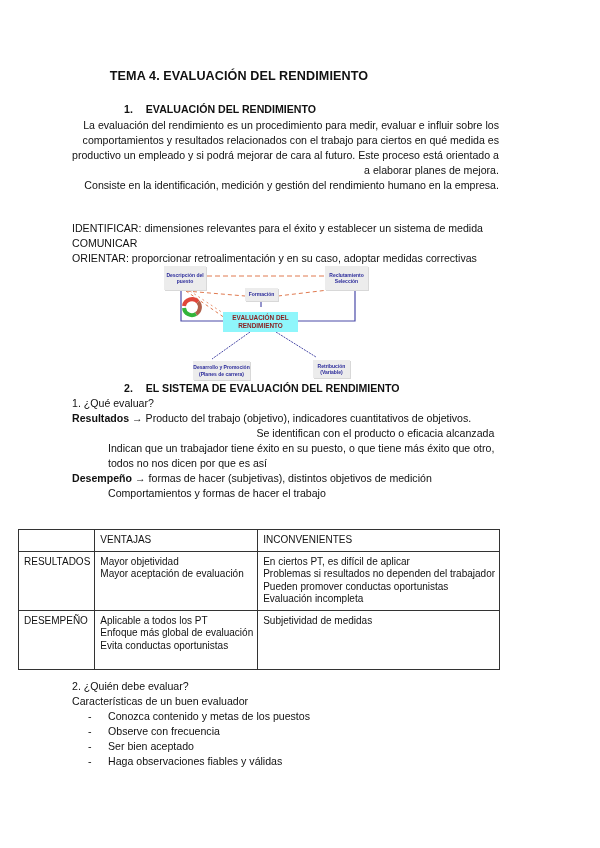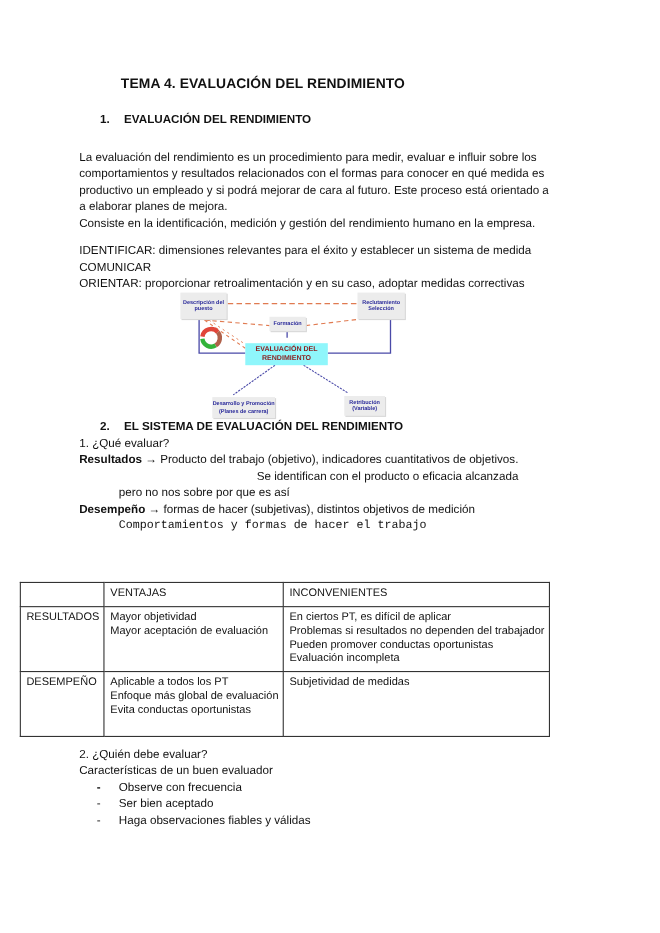--- a/index.html
+++ b/index.html
@@ -1,20 +1,20 @@
 <!DOCTYPE html>
 <html><head>
 <meta charset="utf-8">
 <style>
   html, body { margin: 0; padding: 0; background: #ffffff; }
   body { width: 600px; height: 848px; position: relative; overflow: hidden;
          font-family: "Liberation Sans", sans-serif; color: #111; font-size: 10.6px; }
   .abs { position: absolute; white-space: nowrap; }
   .title { font-weight: bold; font-size: 12.6px; letter-spacing: 0.1px; }
-  .h1 { font-weight: bold; font-size: 10.6px; }
+  .h1 { font-weight: bold; font-size: 10.6px; margin-left: 33px; }
   .line { line-height: 15px; }
   .b { font-weight: bold; }
 
   
   .diagram { position: absolute; left: 150px; top: 260px; width: 270px; height: 125px; }
   .dbox { position: absolute; background: #ececec; color: #2a2a9a; font-weight: bold;
           font-size: 5px; line-height: 6.5px; text-align: center; display: flex;
           align-items: center; justify-content: center; box-shadow: 1px 1px 0 #d8d8d8; }
   .dcenter { position: absolute; background: #8ff6fb; color: #8b1d1d; font-weight: bold;
              font-size: 6.4px; line-height: 8px; text-align: center; display: flex;
@@ -33,23 +33,23 @@
 </head>
 <body>
 
 <div class="abs title" style="left:0; width:478px; text-align:center; top:69px;">TEMA 4. EVALUACIÓN DEL RENDIMIENTO</div>
 
 <div class="abs h1" style="left:91px; top:103px;">
   <span>1.</span>
   <span style="margin-left:10px;">EVALUACIÓN DEL RENDIMIENTO</span>
 </div>
 
-<div class="abs" style="left:72px; top:136px;">
+<div class="abs" style="left:72px; top:118px;text-align:right;">
   <div class="line">La evaluación del rendimiento es un procedimiento para medir, evaluar e influir sobre los</div>
-  <div class="line">comportamientos y resultados relacionados con el formas para conocer en qué medida es</div>
+  <div class="line">comportamientos y resultados relacionados con el trabajo para ciertos en qué medida es</div>
   <div class="line">productivo un empleado y si podrá mejorar de cara al futuro. Este proceso está orientado a</div>
   <div class="line">a elaborar planes de mejora.</div>
   <div class="line">Consiste en la identificación, medición y gestión del rendimiento humano en la empresa.</div>
 </div>
 
 <div class="abs" style="left:72px; top:221px;">
   <div class="line">IDENTIFICAR: dimensiones relevantes para el éxito y establecer un sistema de medida</div>
   <div class="line">COMUNICAR</div>
   <div class="line">ORIENTAR: proporcionar retroalimentación y en su caso, adoptar medidas correctivas</div>
 </div>
@@ -89,26 +89,27 @@
   <span style="margin-left:10px;">EL SISTEMA DE EVALUACIÓN DEL RENDIMIENTO</span>
 </div>
 
 <div class="abs" style="left:72px; top:396px;">
   <div class="line">1. ¿Qué evaluar?</div>
   <div class="line">
     <span class="b">Resultados</span>
     <span>→ Producto del trabajo (objetivo), indicadores cuantitativos de objetivos.</span>
   </div>
   <div class="line" style="padding-left:36px;text-align:right;">Se identifican con el producto o eficacia alcanzada</div>
-  <div class="line" style="padding-left:36px;">pero no nos sobre por que es así</div>
+  <div class="line" style="padding-left:36px;">Indican que un trabajador tiene éxito en su puesto, o que tiene más éxito que otro,</div>
+  <div class="line" style="padding-left:36px;">todos no nos dicen por que es así</div>
   <div class="line">
     <span class="b">Desempeño</span>
     <span>→ formas de hacer (subjetivas), distintos objetivos de medición</span>
   </div>
-  <div class="line" style="padding-left:36px;font-family:Liberation Mono, monospace;">Comportamientos y formas de hacer el trabajo</div>
+  <div class="line" style="padding-left:36px;">Comportamientos y formas de hacer el trabajo</div>
 </div>
 
 <table class="cmp">
   <colgroup>
     <col style="width:82px;">
       <col style="width:213px;">
       <col style="width:285px;">
   </colgroup>
   <tbody>
       <tr style="height:19px;">
@@ -140,18 +141,18 @@
       <span class="celltxt">Subjetividad de medidas</span>
     </td>
   </tr>
 </tbody>
   </table>
 
 <div class="abs" style="left:72px; top:679px;">
   <div class="line">2. ¿Quién debe evaluar?</div>
   <div class="line">Características de un buen evaluador</div>
   <ul class="dash" style="margin-left:36px;">
-    <li><span class="dashmark">-</span></li>
+    <li><span class="dashmark">-</span><span>Conozca contenido y metas de los puestos</span></li>
     <li><span class="dashmark">-</span><span>Observe con frecuencia</span></li>
     <li><span class="dashmark">-</span><span>Ser bien aceptado</span></li>
     <li><span class="dashmark">-</span><span>Haga observaciones fiables y válidas</span></li>
   </ul>
 </div>
 
 </body></html>

